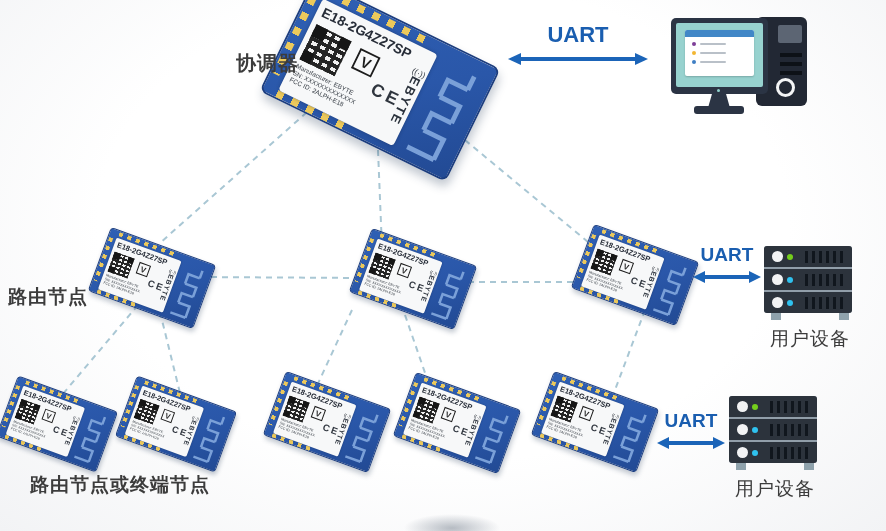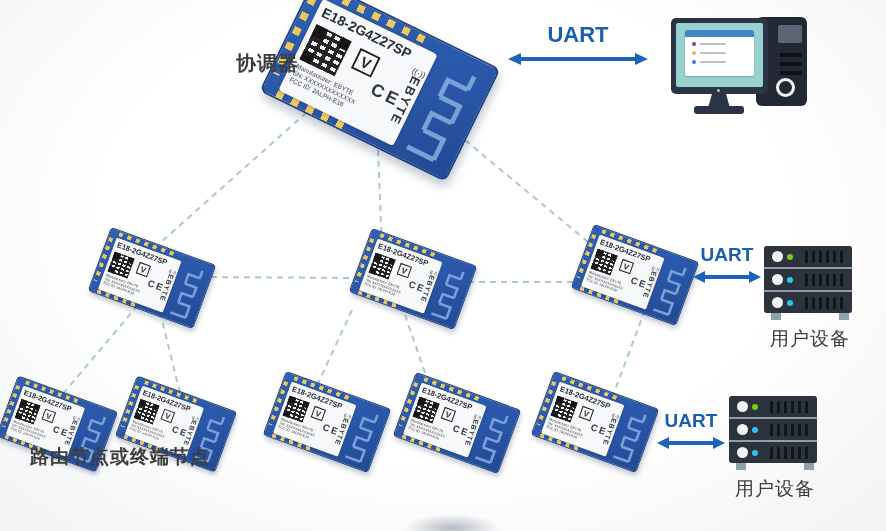--- a/index.html
+++ b/index.html
@@ -42,21 +42,21 @@
   .m-brand-name{writing-mode:vertical-rl;font-size:7px;font-weight:bold;color:#2b323c;
     letter-spacing:1px;line-height:7px;}
   .m-mfr{position:absolute;left:3px;top:37px;width:130px;transform:scale(.5);transform-origin:0 0;
     font-size:7px;line-height:8px;color:#3a4048;white-space:nowrap;}
   .m-ant{position:absolute;right:2px;top:5px;}
   
   .lbl{position:absolute;z-index:3;color:#3c3c3c;font-weight:700;font-size:19px;
     white-space:nowrap;letter-spacing:1px;}
   #coordinator-label{left:236px;top:50px;font-size:20px;}
   #router-label{left:8px;top:284px;}
-  #end-label{left:30px;top:444px;}
+  #end-label{left:30px;top:472px;}
   
   .uart-link{position:absolute;z-index:3;display:flex;flex-direction:column;align-items:center;}
   .uart-text{color:#1a5eb0;font-weight:bold;}
   #uart-top{left:506px;top:22px;width:144px;}
   #uart-top .uart-text{font-size:22px;}
   #uart-mid{left:692px;top:244px;width:70px;}
   #uart-bottom{left:656px;top:410px;width:70px;}
   #uart-mid .uart-text,#uart-bottom .uart-text{font-size:19px;}
   .uart-arrow{margin-top:3px;}
   
@@ -116,20 +116,21 @@
       <line x1="200" y1="277" x2="360" y2="278" stroke="#a9c7d4" stroke-width="2" stroke-dasharray="6 5"></line>
       <line x1="468" y1="282" x2="588" y2="282" stroke="#a9c7d4" stroke-width="2" stroke-dasharray="6 5"></line>
       <line x1="138" y1="305" x2="62" y2="395" stroke="#a9c7d4" stroke-width="2" stroke-dasharray="6 5"></line>
       <line x1="160" y1="312" x2="180" y2="393" stroke="#a9c7d4" stroke-width="2" stroke-dasharray="6 5"></line>
       <line x1="352" y1="310" x2="315" y2="390" stroke="#a9c7d4" stroke-width="2" stroke-dasharray="6 5"></line>
       <line x1="405" y1="315" x2="432" y2="393" stroke="#a9c7d4" stroke-width="2" stroke-dasharray="6 5"></line>
       <line x1="645" y1="310" x2="612" y2="398" stroke="#a9c7d4" stroke-width="2" stroke-dasharray="6 5"></line>
     </svg>
 
   <div class="lbl" id="coordinator-label">协调器</div>
+  <div class="lbl" id="router-label">路由节点</div>
   <div class="lbl" id="end-label">路由节点或终端节点</div>
 
   <div class="uart-link" id="uart-top">
     <div class="uart-text">UART</div>
     <svg class="uart-arrow" width="144" height="16" viewBox="0 0 144 16">
       <path d="M13 8 H131" stroke="#1b64b8" stroke-width="4.2" fill="none"></path>
       <polygon points="2,8 15,2 15,14" fill="#1b64b8"></polygon>
       <polygon points="142,8 129,2 129,14" fill="#1b64b8"></polygon>
     </svg>
   </div>

